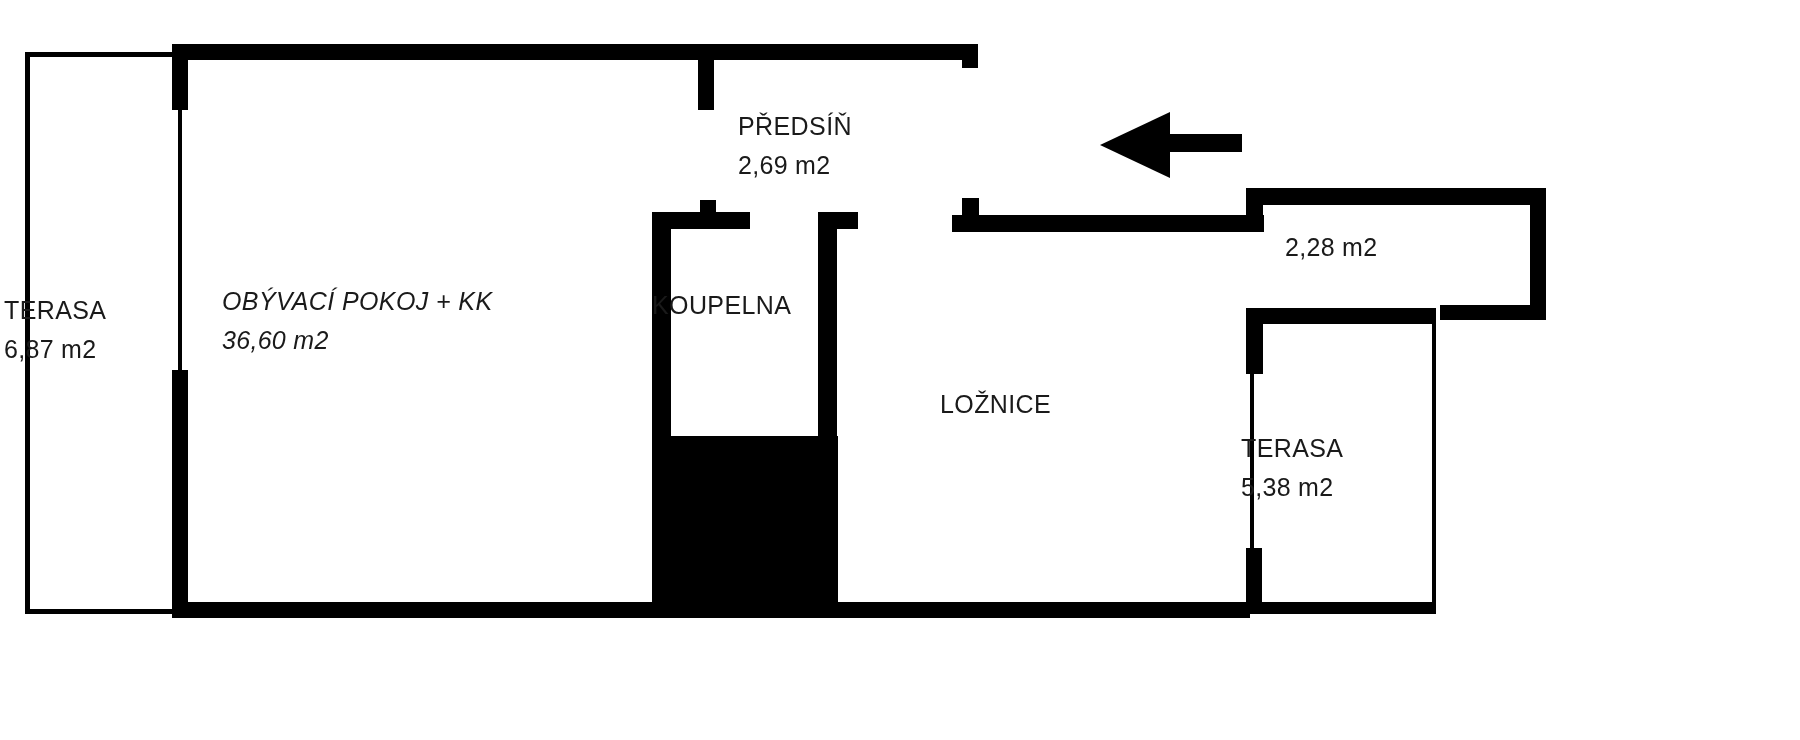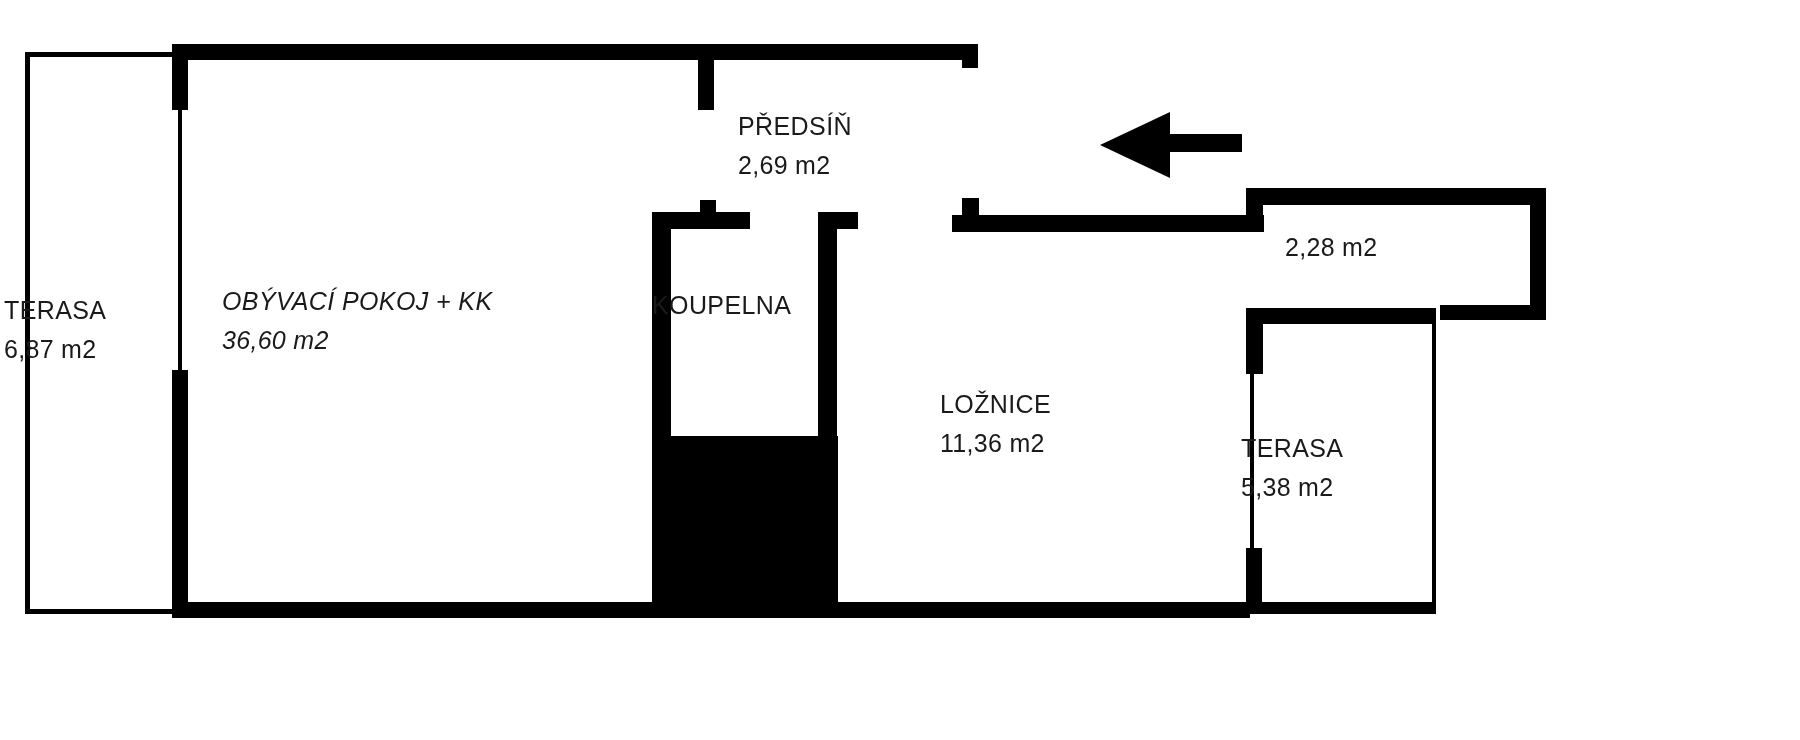--- a/index.html
+++ b/index.html
@@ -151,21 +151,20 @@
     <span class="room-name">PŘEDSÍŇ</span>
     <span class="room-area">2,69 m2</span>
   </div>
 
   <div class="room-label" style="left:652px; top:289px; width:200px;">
     <span class="room-name">KOUPELNA</span>
   </div>
 
   <div class="room-label" style="left:940px; top:372px; width:200px;margin-top:16px;">
     <span class="room-name">LOŽNICE</span>
-    <span class="room-area">11,36 m2</span>
   </div>
 
   <div class="room-label" style="left:1285px; top:225px; width:200px;">
     <span class="room-area">2,28 m2</span>
   </div>
 
   <div class="room-label" style="left:1241px; top:432px; width:200px;">
     <span class="room-name">TERASA</span>
     <span class="room-area">5,38 m2</span>
   </div>

